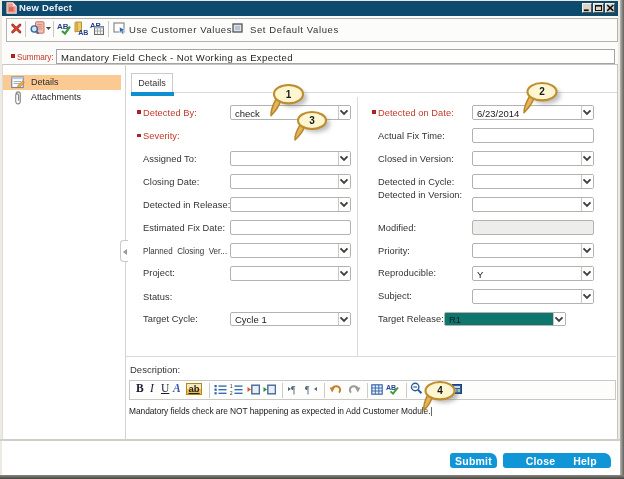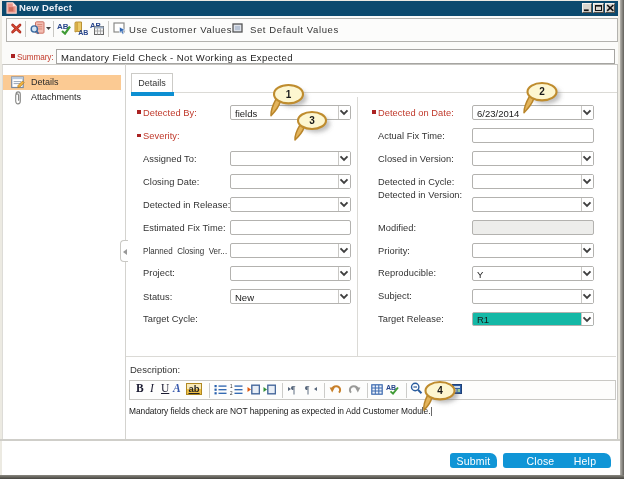--- a/index.html
+++ b/index.html
@@ -32,21 +32,21 @@
 .cbtn { position:absolute; right:0px; top:0px; bottom:0px; width:12px; background:#fff; border-left:1px solid #c9c8c5; display:flex; align-items:center; justify-content:center; }
 #handle { position:absolute; left:117px; top:175px; width:8px; height:22px; background:#fff; border:1px solid #c9c8c4; border-right:none; border-radius:4px 0 0 4px; }
 #handle:after { content:""; position:absolute; left:2px; top:8px; border-right:4px solid #999; border-top:3px solid transparent; border-bottom:3px solid transparent; }
 #desclbl { position:absolute; left:130px; top:363.5px; font-size:9.5px; color:#333; }
 #descbar { position:absolute; left:129px; top:379.5px; width:487px; height:20.5px; background:#fdfdfc; border:1px solid #c9c8c4; }
 .dtx { position:absolute; font-family:"Liberation Serif", serif; font-size:11.5px; color:#1a1a30; line-height:1; }
 .dsep { position:absolute; top:382.5px; height:15px; width:1px; background:#ccccc9; }
 #desctext { position:absolute; left:129px; top:405.5px; font-size:8.4px; color:#1a1a1a; letter-spacing:-0.05px; }
 .cur { font-weight:normal; }
 .co { position:absolute; overflow:visible; }
-.hpbtn { position:absolute; top:453px; height:15px; background:#1095d6; color:#fff; font-size:10.5px; font-weight:normal; text-align:center; border-radius:3px 7px 3px 3px; padding-top:1.5px; letter-spacing:0.2px; }
+.hpbtn { position:absolute; top:453px; height:15px; background:#1095d6; color:#fff; font-size:10.5px; font-weight:bold; text-align:center; border-radius:3px 7px 3px 3px; padding-top:1.5px; letter-spacing:0.2px; }
 #rborder { position:absolute; right:0; top:0; width:4px; height:479px; background:linear-gradient(to right,#b9b7b1,#615f5a); }
 #bborder { position:absolute; left:0; bottom:0; width:624px; height:4px; background:linear-gradient(to bottom,#8a8880,#45443f); }
 </style></head>
 <body>
 <div id="win">
   <div style="position:absolute;left:2px;top:13.5px;width:616px;height:50.5px;background:#fbfbf9"></div>
   <div id="titlebar">
     <span class="ti" style="left:3.5px;top:1px"><svg width="11" height="12" viewBox="0 0 11 12">
 <path d="M1 0.8 L6.8 0.8 L10.2 4.2 L10.2 11.2 L1 11.2 Z" fill="#eb9488" stroke="#f7cfc7" stroke-width="1.2"></path>
 <path d="M6.8 0.8 L6.8 4.2 L10.2 4.2 Z" fill="#fae3dd"></path>
@@ -138,21 +138,21 @@
     <div class="tabgrayline"></div>
     <div id="tab">Details</div>
     <div id="tabblue"></div>
     <div id="coldiv"></div>
     <div id="descsep"></div>
     <div id="handle"></div>
   </div>
 
   <div class="lreq" style="left:137px;top:107.8px"><span class="dot"></span>Detected By:</div>
 <div class="fld" style="left:230px;top:105.4px;width:120.5px;background:#fff">
-      <span class="fv">fields</span>
+      <span class="fv">check</span>
       <div class="cbtn">
         <svg width="10" height="7" viewBox="0 0 10 7">
           <path d="M1.5 1.3 L5 4.8 L8.5 1.3" fill="none" stroke="#3f3f3f" stroke-width="1.9"></path>
         </svg>
       </div>
     </div>
 <div class="lreq" style="left:137px;top:131px"><span class="dot"></span>Severity:</div>
 <div class="lbl" style="left:143px;top:153.7px">Assigned To:</div>
 <div class="fld" style="left:230px;top:151.3px;width:120.5px;background:#fff">
       <span class="fv"></span>
@@ -173,21 +173,21 @@
     </div>
 <div class="lbl" style="left:143px;top:199.6px">Detected in Release:</div>
 <div class="fld" style="left:230px;top:197.2px;width:120.5px;background:#fff">
       <span class="fv"></span>
       <div class="cbtn">
         <svg width="10" height="7" viewBox="0 0 10 7">
           <path d="M1.5 1.3 L5 4.8 L8.5 1.3" fill="none" stroke="#3f3f3f" stroke-width="1.9"></path>
         </svg>
       </div>
     </div>
-<div class="lbl" style="left:143px;top:222.6px">Estimated Fix Time:</div>
+<div class="lbl" style="left:143px;top:222.6px">Estimated Fix Date:</div>
 <div class="fld" style="left:230px;top:220.2px;width:120.5px;background:#fff">
       <span class="fv"></span>
     </div>
 <div class="lbl" style="left:143px;top:245.5px"><span style="display:inline-block;transform:scaleX(0.86);transform-origin:0 0">Planned&nbsp; Closing&nbsp; Ver...</span></div>
 <div class="fld" style="left:230px;top:243.1px;width:120.5px;background:#fff">
       <span class="fv"></span>
       <div class="cbtn">
         <svg width="10" height="7" viewBox="0 0 10 7">
           <path d="M1.5 1.3 L5 4.8 L8.5 1.3" fill="none" stroke="#3f3f3f" stroke-width="1.9"></path>
         </svg>
@@ -196,29 +196,29 @@
 <div class="lbl" style="left:143px;top:268.4px">Project:</div>
 <div class="fld" style="left:230px;top:266.1px;width:120.5px;background:#fff">
       <span class="fv"></span>
       <div class="cbtn">
         <svg width="10" height="7" viewBox="0 0 10 7">
           <path d="M1.5 1.3 L5 4.8 L8.5 1.3" fill="none" stroke="#3f3f3f" stroke-width="1.9"></path>
         </svg>
       </div>
     </div>
 <div class="lbl" style="left:143px;top:292px">Status:</div>
-<div class="fld" style="left:230px;top:289.0px;width:120.5px;background:#fff">
-      <span class="fv">New</span>
-      <div class="cbtn">
-        <svg width="10" height="7" viewBox="0 0 10 7">
-          <path d="M1.5 1.3 L5 4.8 L8.5 1.3" fill="none" stroke="#3f3f3f" stroke-width="1.9"></path>
-        </svg>
-      </div>
-    </div>
 <div class="lbl" style="left:143px;top:314.3px">Target Cycle:</div>
+<div class="fld" style="left:230px;top:311.9px;width:120.5px;background:#fff">
+      <span class="fv">Cycle 1</span>
+      <div class="cbtn">
+        <svg width="10" height="7" viewBox="0 0 10 7">
+          <path d="M1.5 1.3 L5 4.8 L8.5 1.3" fill="none" stroke="#3f3f3f" stroke-width="1.9"></path>
+        </svg>
+      </div>
+    </div>
 <div class="lreq" style="left:372px;top:107.8px"><span class="dot"></span>Detected on Date:</div>
 <div class="fld" style="left:472px;top:105.4px;width:121.5px;background:#fff">
       <span class="fv">6/23/2014</span>
       <div class="cbtn">
         <svg width="10" height="7" viewBox="0 0 10 7">
           <path d="M1.5 1.3 L5 4.8 L8.5 1.3" fill="none" stroke="#3f3f3f" stroke-width="1.9"></path>
         </svg>
       </div>
     </div>
 <div class="lbl" style="left:378px;top:130.8px">Actual Fix Time:</div>
@@ -277,21 +277,21 @@
 <div class="lbl" style="left:378px;top:291.4px">Subject:</div>
 <div class="fld" style="left:472px;top:289.0px;width:121.5px;background:#fff">
       <span class="fv"></span>
       <div class="cbtn">
         <svg width="10" height="7" viewBox="0 0 10 7">
           <path d="M1.5 1.3 L5 4.8 L8.5 1.3" fill="none" stroke="#3f3f3f" stroke-width="1.9"></path>
         </svg>
       </div>
     </div>
 <div class="lbl" style="left:378px;top:314.3px">Target Release:</div>
-<div class="fld" style="left:472px;top:311.9px;width:121.5px;background:#14b8a6">
+<div class="fld" style="left:444px;top:311.9px;width:121.5px;background:#0f766e">
       <span class="fv">R1</span>
       <div class="cbtn">
         <svg width="10" height="7" viewBox="0 0 10 7">
           <path d="M1.5 1.3 L5 4.8 L8.5 1.3" fill="none" stroke="#3f3f3f" stroke-width="1.9"></path>
         </svg>
       </div>
     </div>
 
   <div id="desclbl">Description:</div>
   <div id="descbar"></div>

